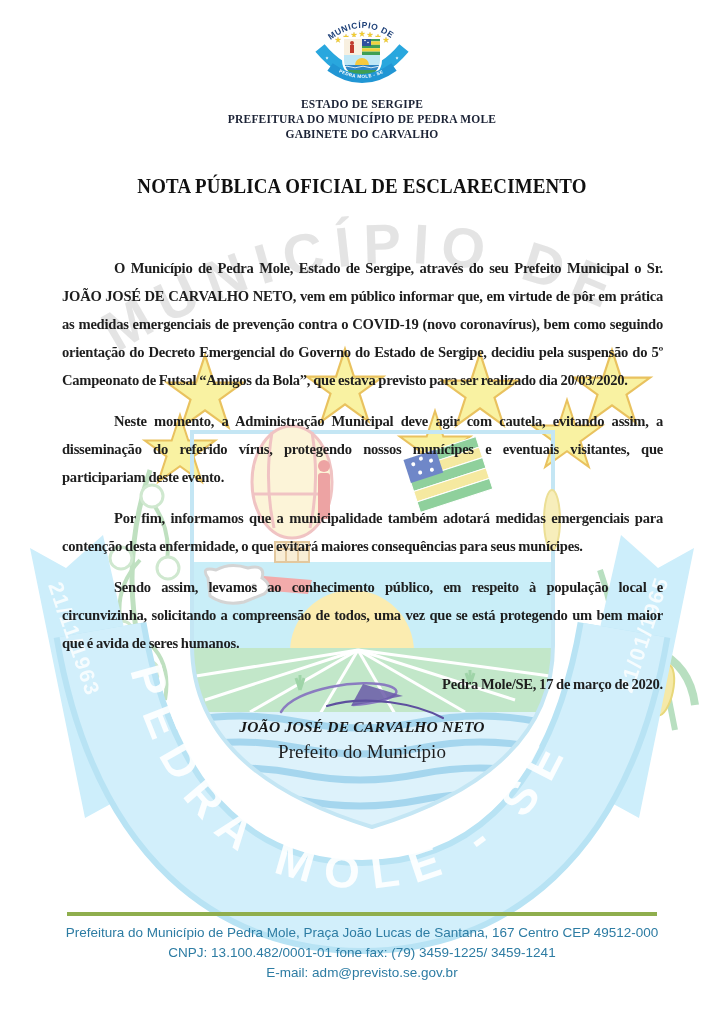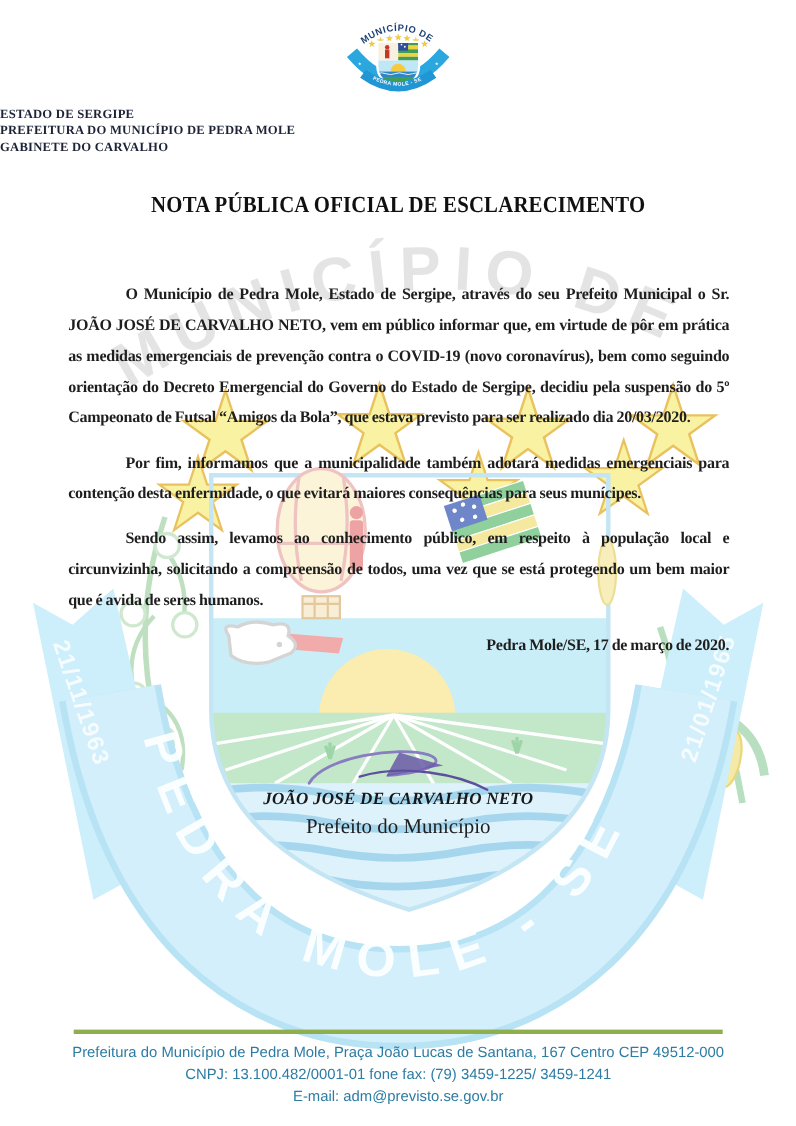--- a/index.html
+++ b/index.html
@@ -6,36 +6,36 @@
   html,body{margin:0;padding:0;background:#e8e8e8;}
   .page{
     position:relative;width:724px;height:1024px;margin:0 auto;
     background:#ffffff;overflow:hidden;
     font-family:"Liberation Serif","DejaVu Serif",serif;color:#1e1e1e;
   }
   .watermark{position:absolute;top:0;left:0;z-index:0;pointer-events:none;}
   .content{position:absolute;top:0;left:0;width:724px;height:1024px;z-index:1;}
 
   .logo{position:absolute;top:12px;left:50%;transform:translateX(-50%);}
-  .agency{position:absolute;top:97px;width:100%;text-align:left;
+  .agency{position:absolute;top:97px;width:100%;text-align:center;
     font-weight:bold;font-size:11.5px;line-height:15px;color:#1c2336;letter-spacing:.2px;}
   .doc-title{position:absolute;top:174px;width:100%;text-align:center;
     font-weight:bold;font-size:21px;color:#101010;letter-spacing:.2px;
     transform:scaleX(.9);}
   .body-text{position:absolute;top:254px;left:62px;width:601px;
     font-size:14.6px;line-height:28px;text-align:justify;
     letter-spacing:-.25px;word-spacing:-.5px;font-weight:bold;}
   .body-text p{margin:0 0 13px 0;text-indent:52px;}
   .date-line{margin-top:24px;text-align:right;text-indent:0;}
   .signature{position:absolute;top:674px;width:100%;text-align:center;}
   .signature svg{display:block;margin:0 auto;}
   .sig-name{font-weight:bold;font-style:italic;font-size:15.5px;color:#181818;
     margin-top:-8px;letter-spacing:.2px;}
   .sig-role{font-size:19px;margin-top:5px;}
-  .footer{position:absolute;top:936px;width:100%;text-align:center;
+  .footer{position:absolute;top:912px;width:100%;text-align:center;
     font-family:"Liberation Sans","DejaVu Sans",sans-serif;}
   .footer-rule{width:590px;height:4px;background:#8fae4d;margin:0 auto 7px auto;}
   .footer-line{font-size:13.5px;line-height:20px;color:#2d7ca3;}
 </style>
 </head>
 <body>
 
 <div class="page">
 
   <svg class="watermark" width="724" height="1024" viewBox="0 0 724 1024" aria-hidden="true">
@@ -223,20 +223,21 @@
     <div class="agency">
       <div>ESTADO DE SERGIPE</div>
       <div>PREFEITURA DO MUNICÍPIO DE PEDRA MOLE</div>
       <div>GABINETE DO CARVALHO</div>
     </div>
 
     <div class="doc-title">NOTA PÚBLICA OFICIAL DE ESCLARECIMENTO</div>
 
     <div class="body-text">
       <p>O Município de Pedra Mole, Estado de Sergipe, através do seu Prefeito Municipal o Sr. JOÃO JOSÉ DE CARVALHO NETO, vem em público informar que, em virtude de pôr em prática as medidas emergenciais de prevenção contra o COVID-19 (novo coronavírus), bem como seguindo orientação do Decreto Emergencial do Governo do Estado de Sergipe, decidiu pela suspensão do 5º Campeonato de Futsal “Amigos da Bola”, que estava previsto para ser realizado dia 20/03/2020.</p>
+      <p>Neste momento, a Administração Municipal deve agir com cautela, evitando assim, a disseminação do referido vírus, protegendo nossos munícipes e eventuais visitantes, que participariam deste evento.</p>
       <p>Por fim, informamos que a municipalidade também adotará medidas emergenciais para contenção desta enfermidade, o que evitará maiores consequências para seus munícipes.</p>
       <p>Sendo assim, levamos ao conhecimento público, em respeito à população local e circunvizinha, solicitando a compreensão de todos, uma vez que se está protegendo um bem maior que é avida de seres humanos.</p>
       <p class="date-line">Pedra Mole/SE, 17 de março de 2020.</p>
     </div>
 
     <div class="signature">
       <svg width="190" height="52" viewBox="0 0 190 52">
         <path d="M 14,38 C 28,14 96,4 122,12 C 140,18 124,28 86,31" fill="none" stroke="#8a7cc0" stroke-width="2.5" stroke-linecap="round"></path>
         <path d="M 96,10 L 136,22 L 84,32 Z" fill="#6a5aa8" fill-opacity="0.85"></path>
         <path d="M 60,32 C 100,20 150,30 176,44" fill="none" stroke="#5d4f9e" stroke-width="2.2" stroke-linecap="round"></path>

